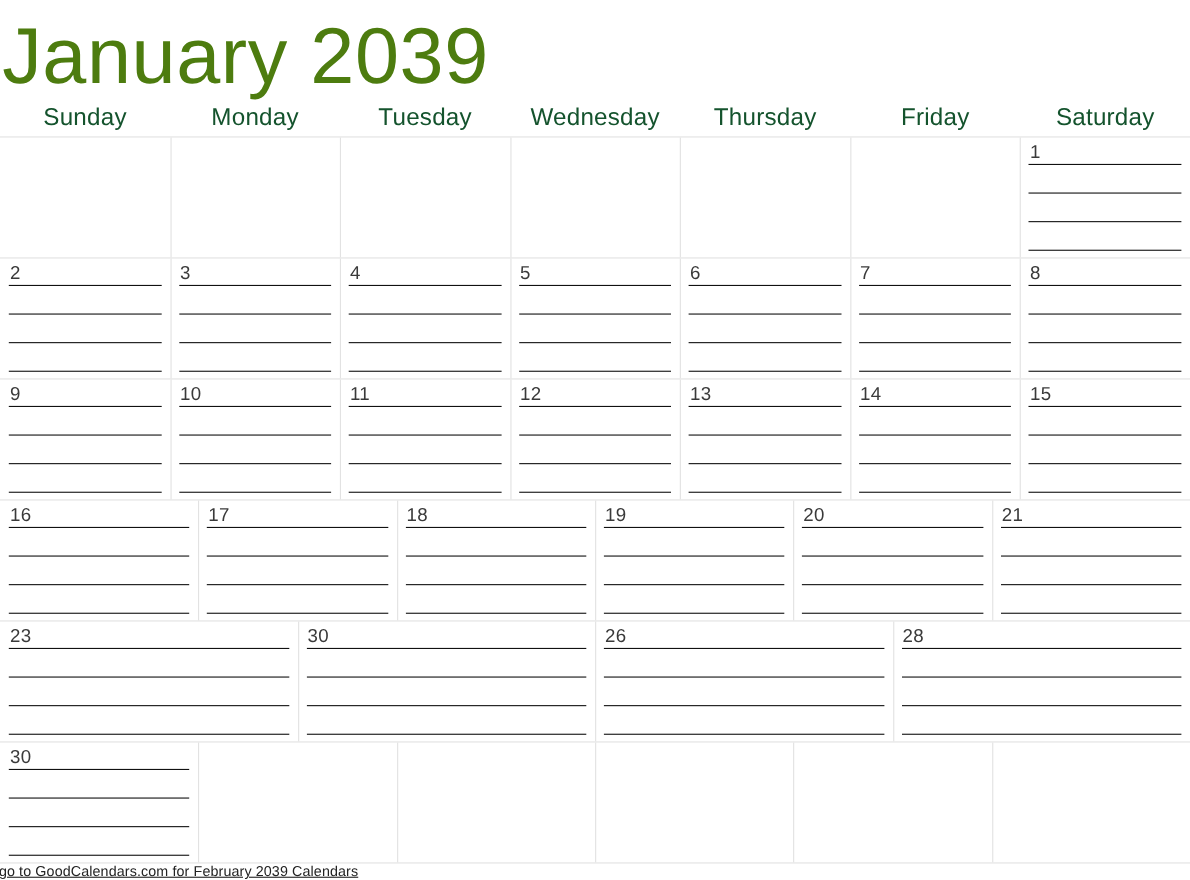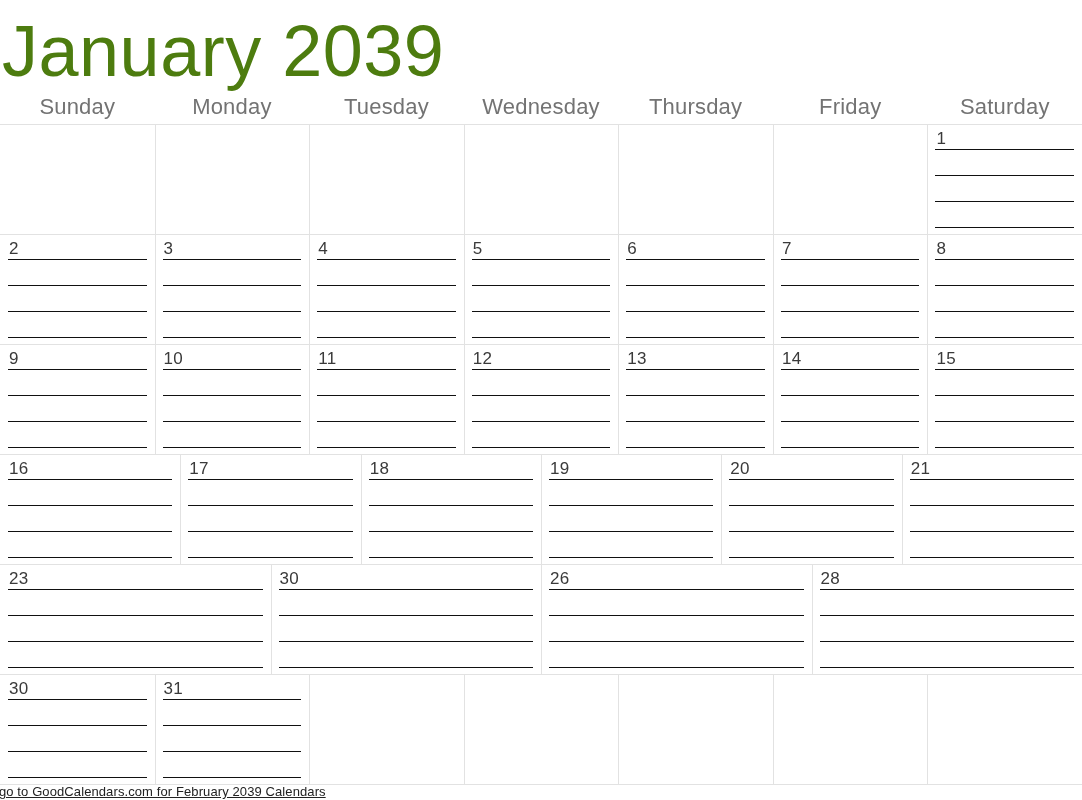--- a/index.html
+++ b/index.html
@@ -52,21 +52,21 @@
     width: 1082px;
     height: 33px;
     display: flex;
   }
   .weekday-cell {
     flex: 1 1 0;
     text-align: center;
     font-size: 22px;
     font-weight: 300;
     line-height: 33px;
-    color: #737373;
+    color: #14532d;
     letter-spacing: 0.2px;
     white-space: nowrap;
   }
 
   
   .grid {
     position: absolute;
     left: 0;
     top: 124px;
     width: 1082px;
@@ -418,29 +418,20 @@
       <div class="week-row">
         <div class="day-cell">
           <div class="day-num">30</div>
           <div class="lines">
             <div class="rule"></div>
             <div class="rule"></div>
             <div class="rule"></div>
             <div class="rule"></div>
           </div>
         </div>
-        <div class="day-cell">
-          <div class="day-num">31</div>
-          <div class="lines">
-            <div class="rule"></div>
-            <div class="rule"></div>
-            <div class="rule"></div>
-            <div class="rule"></div>
-          </div>
-        </div>
         <div class="day-cell is-empty">
           <div class="day-num"></div>
         </div>
         <div class="day-cell is-empty">
           <div class="day-num"></div>
         </div>
         <div class="day-cell is-empty">
           <div class="day-num"></div>
         </div>
         <div class="day-cell is-empty">

